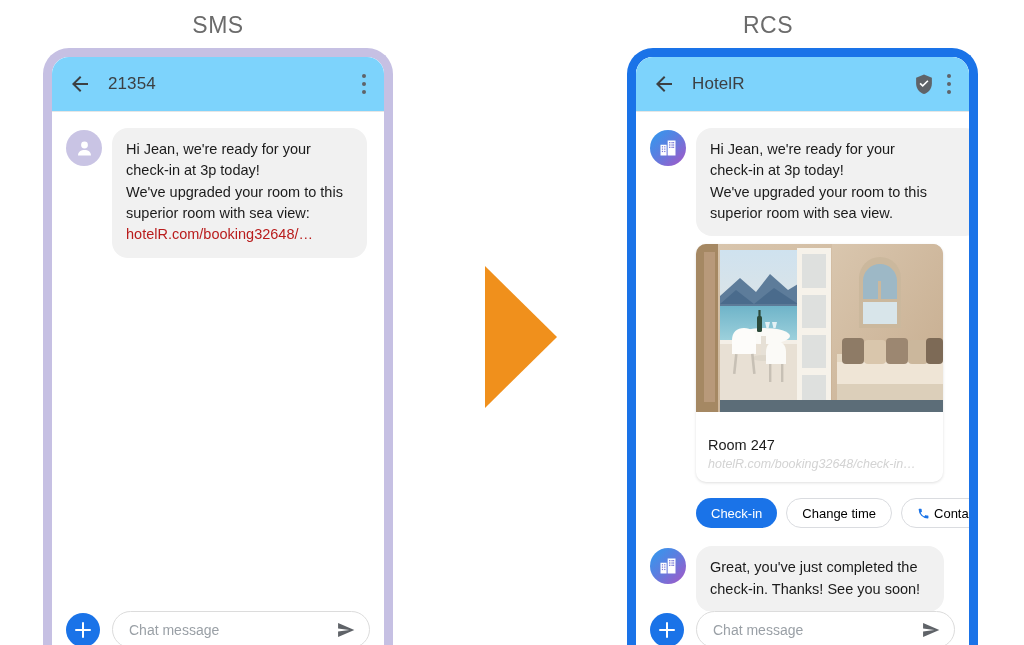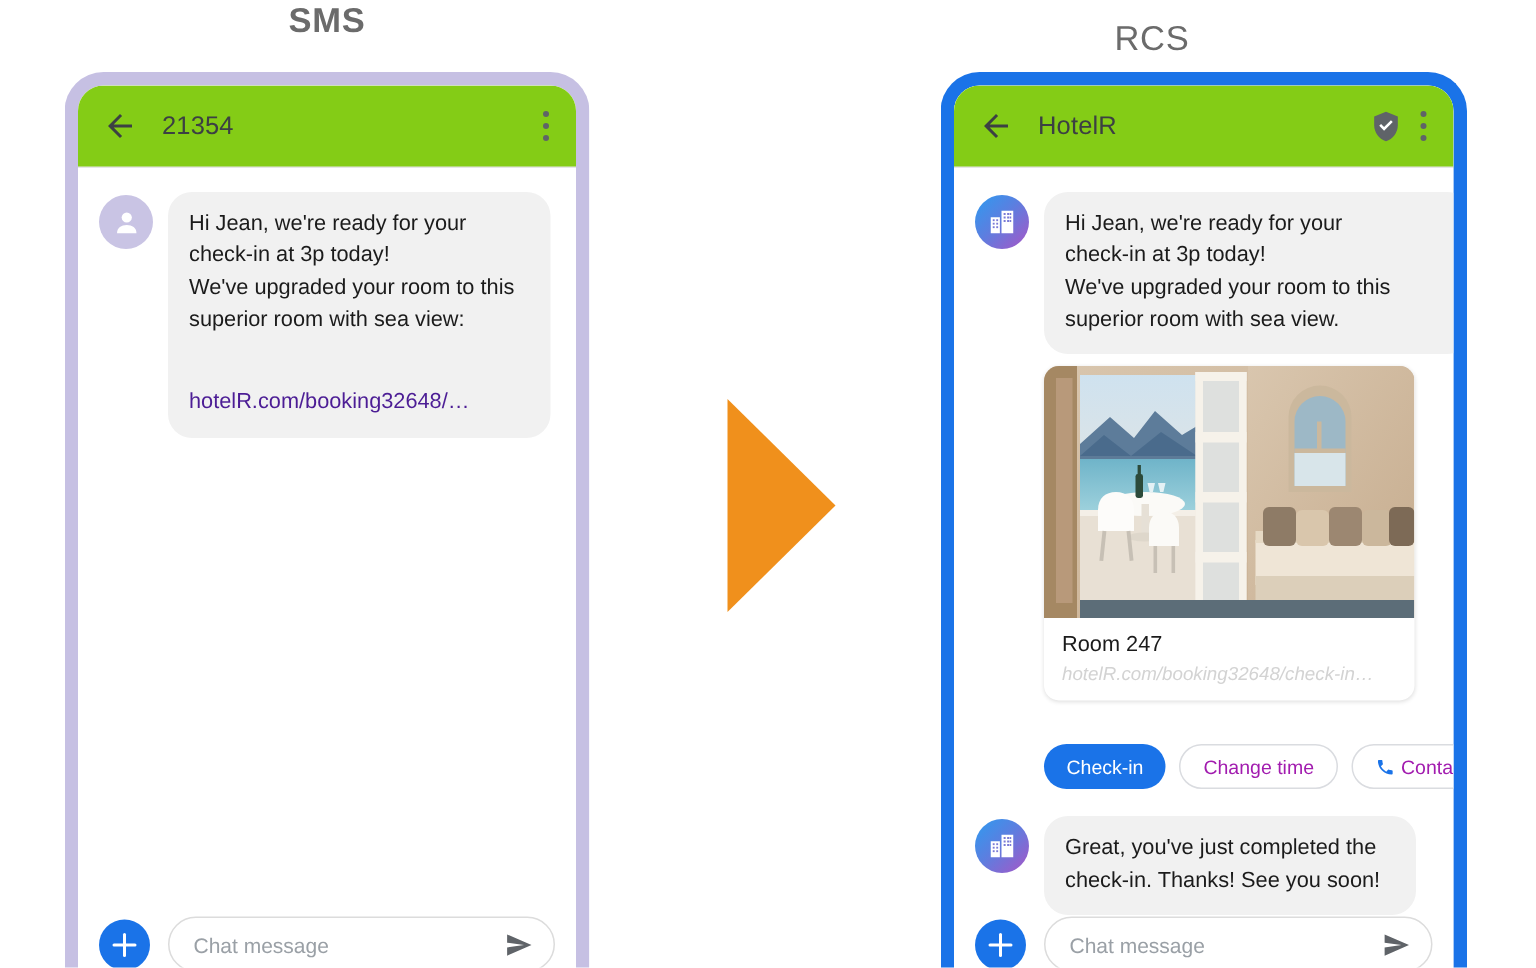--- a/index.html
+++ b/index.html
@@ -8,70 +8,70 @@
     font-family:"Liberation Sans","DejaVu Sans",sans-serif;
     -webkit-font-smoothing:antialiased;
   }
   .stage{position:relative;width:1024px;height:645px;}
 
   
   .col-title{
     position:absolute;text-align:center;font-size:23px;color:#6b6b6b;
     letter-spacing:.5px;font-weight:400;
   }
-  #sms-title{left:118px;top:0;width:200px;font-weight:bold;}
+  #sms-title{left:118px;top:12px;width:200px;}
   #rcs-title{left:668px;top:12px;width:200px;}
 
   
   .phone{position:absolute;border-style:solid;border-bottom:none;
          border-radius:26px 26px 0 0;box-sizing:border-box;overflow:hidden;
          background:#ffffff;}
   #sms-phone{left:43px;top:48px;width:350px;height:600px;
              border-width:9px;border-color:#c6c0e3;}
   #rcs-phone{left:627px;top:48px;width:351px;height:600px;
              border-width:9px;border-color:#1a73e8;}
   .screen{position:relative;width:100%;height:100%;background:#fff;
           display:flex;flex-direction:column;}
 
   
   .appbar{height:54px;flex:0 0 54px;display:flex;align-items:center;
-          padding:0 14px 0 16px;border-bottom:1px solid #e6e6e6;background:#84cc16;}
+          padding:0 14px 0 16px;border-bottom:1px solid #e6e6e6;background:#7dd3fc;}
   .back-ic{width:24px;height:24px;flex:0 0 24px;margin-right:16px;}
   .bar-title{font-size:17px;color:#3c4043;flex:1 1 auto;letter-spacing:.1px;}
   .shield-ic{width:22px;height:22px;flex:0 0 22px;margin-right:12px;}
   .kebab{width:4px;flex:0 0 4px;display:flex;flex-direction:column;
          align-items:center;gap:4px;margin-right:4px;}
   .kebab i{width:4px;height:4px;border-radius:50%;background:#5f6368;display:block;}
 
   
   .convo{flex:1 1 auto;position:relative;padding:16px 14px 0 14px;overflow:hidden;}
   .row{display:flex;align-items:flex-start;margin-bottom:10px;}
   .avatar{width:36px;height:36px;border-radius:50%;flex:0 0 36px;margin-right:10px;
           margin-top:2px;display:flex;align-items:center;justify-content:center;}
   .avatar.sms{background:#c9c4e4;}
   .avatar.rcs{background:linear-gradient(135deg,#2d9bf0 0%,#5b7fe0 45%,#a855c6 100%);}
   .bubble{background:#f1f1f1;border-radius:16px;padding:11px 24px 12px 14px;
           font-size:14.5px;line-height:1.47;color:#1b1b1b;max-width:247px;}
   .bubble .ln{display:block;white-space:nowrap;}
-  .bubble .lnk{color:#4c1d95;margin-top:34px;}
+  .bubble .lnk{color:#b91c1c;}
 
   
   .card{background:#fff;border-radius:10px;overflow:hidden;margin-top:8px;
         box-shadow:0 1px 3px rgba(0,0,0,.13);width:247px;}
   .card-img{width:100%;height:168px;position:relative;overflow:hidden;display:block;}
-  .card-body{padding:10px 12px 11px 12px;}
+  .card-body{padding:25px 12px 11px 12px;}
   .card-title{font-size:14.5px;color:#1b1b1b;margin:0 0 4px 0;}
   .card-url{font-size:12.5px;color:#d3d3d3;white-space:nowrap;overflow:hidden;font-style:italic;}
 
   
-  .chips{display:flex;gap:9px;margin:29px 0 0 0;}
+  .chips{display:flex;gap:9px;margin:16px 0 0 0;}
   .chip{height:30px;border-radius:16px;display:flex;align-items:center;
         padding:0 15px;font-size:13px;white-space:nowrap;box-sizing:border-box;}
   .chip.filled{background:#1a73e8;color:#fff;}
-  .chip.outline{background:#fff;border:1px solid #dadce0;color:#a21caf;}
+  .chip.outline{background:#fff;border:1px solid #dadce0;color:#000000;}
   .chip .ph{width:13px;height:13px;margin-right:4px;flex:0 0 13px;}
 
   
   .composer{flex:0 0 auto;display:flex;align-items:center;
             padding:0 14px 0 14px;}
   .plus{width:34px;height:34px;border-radius:50%;background:#1a73e8;flex:0 0 34px;
         margin-right:12px;position:relative;}
   .plus:before,.plus:after{content:"";position:absolute;background:#fff;border-radius:1px;}
   .plus:before{left:9px;top:16px;width:16px;height:2.5px;}
   .plus:after{left:15.8px;top:9px;width:2.5px;height:16px;}

